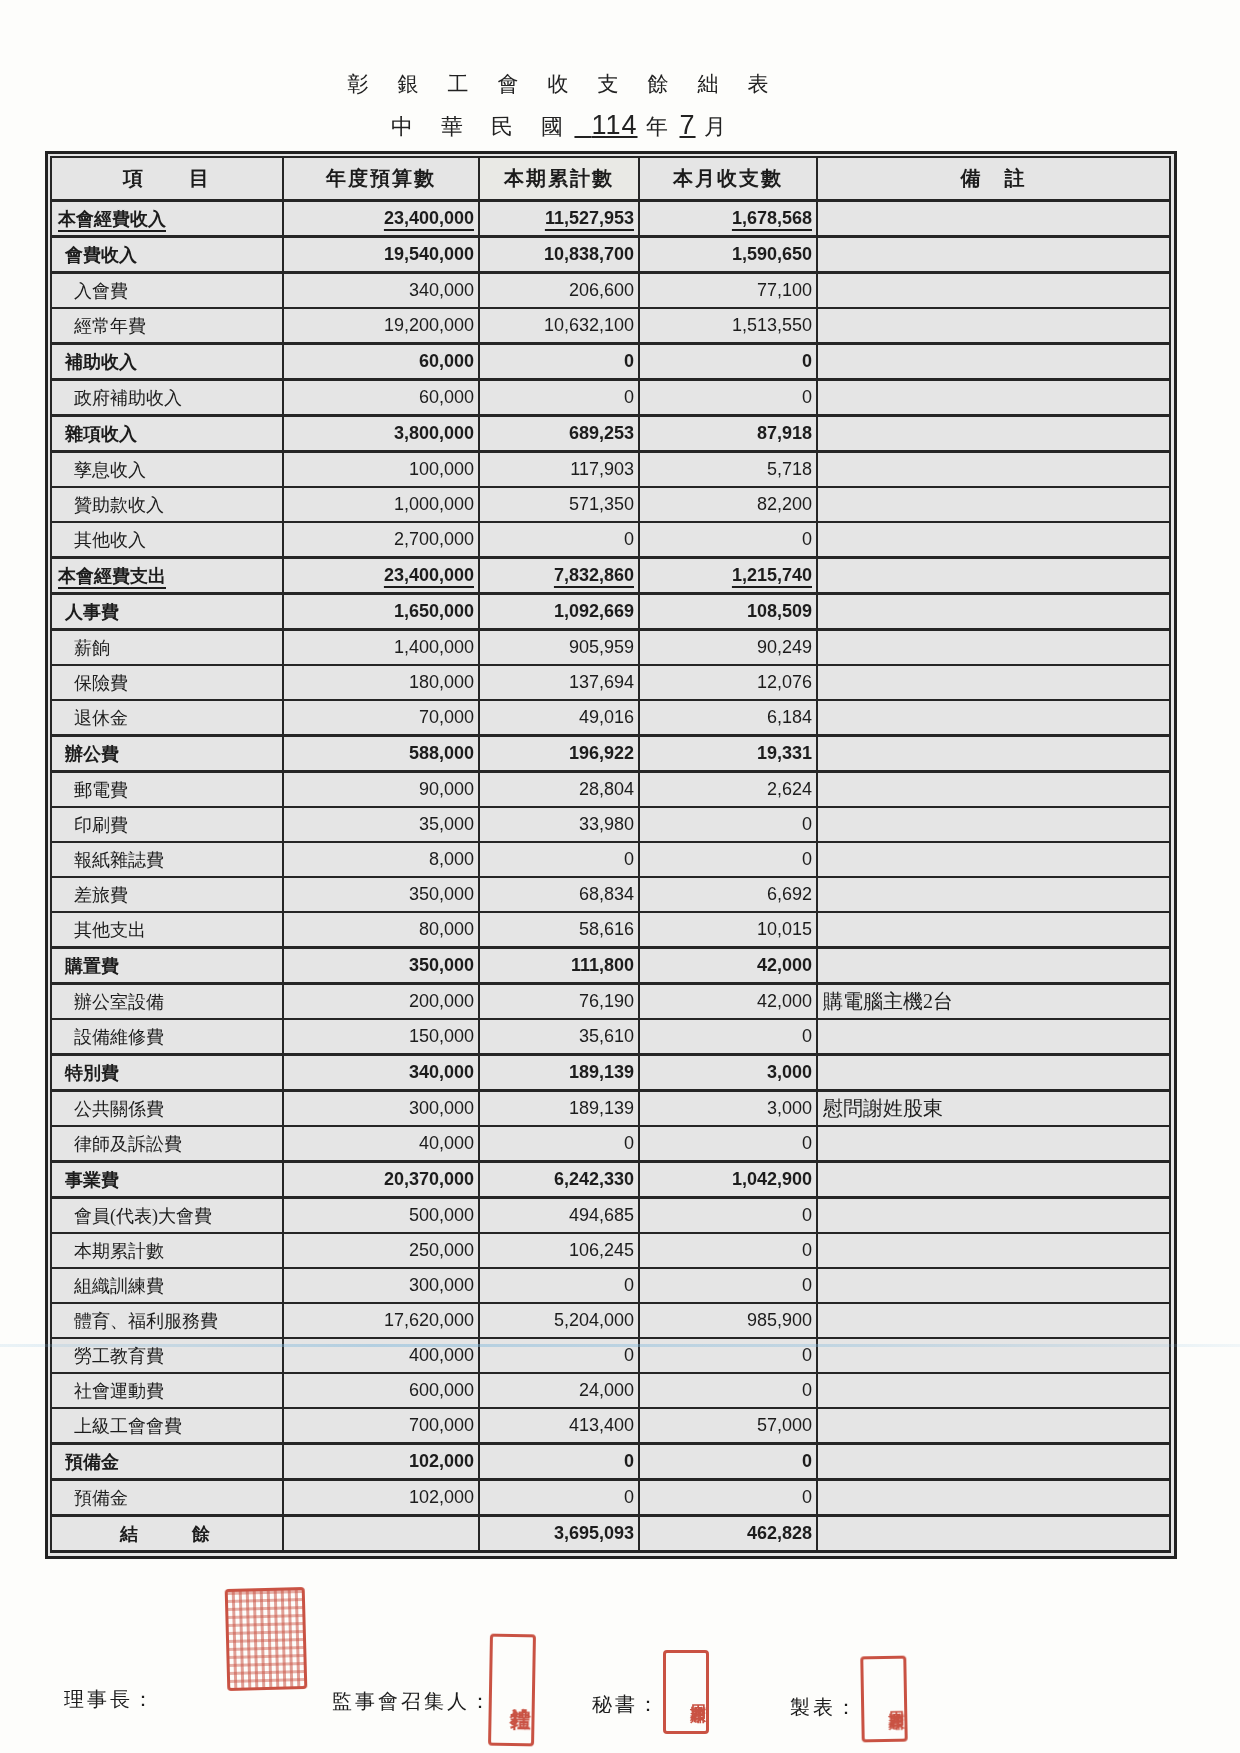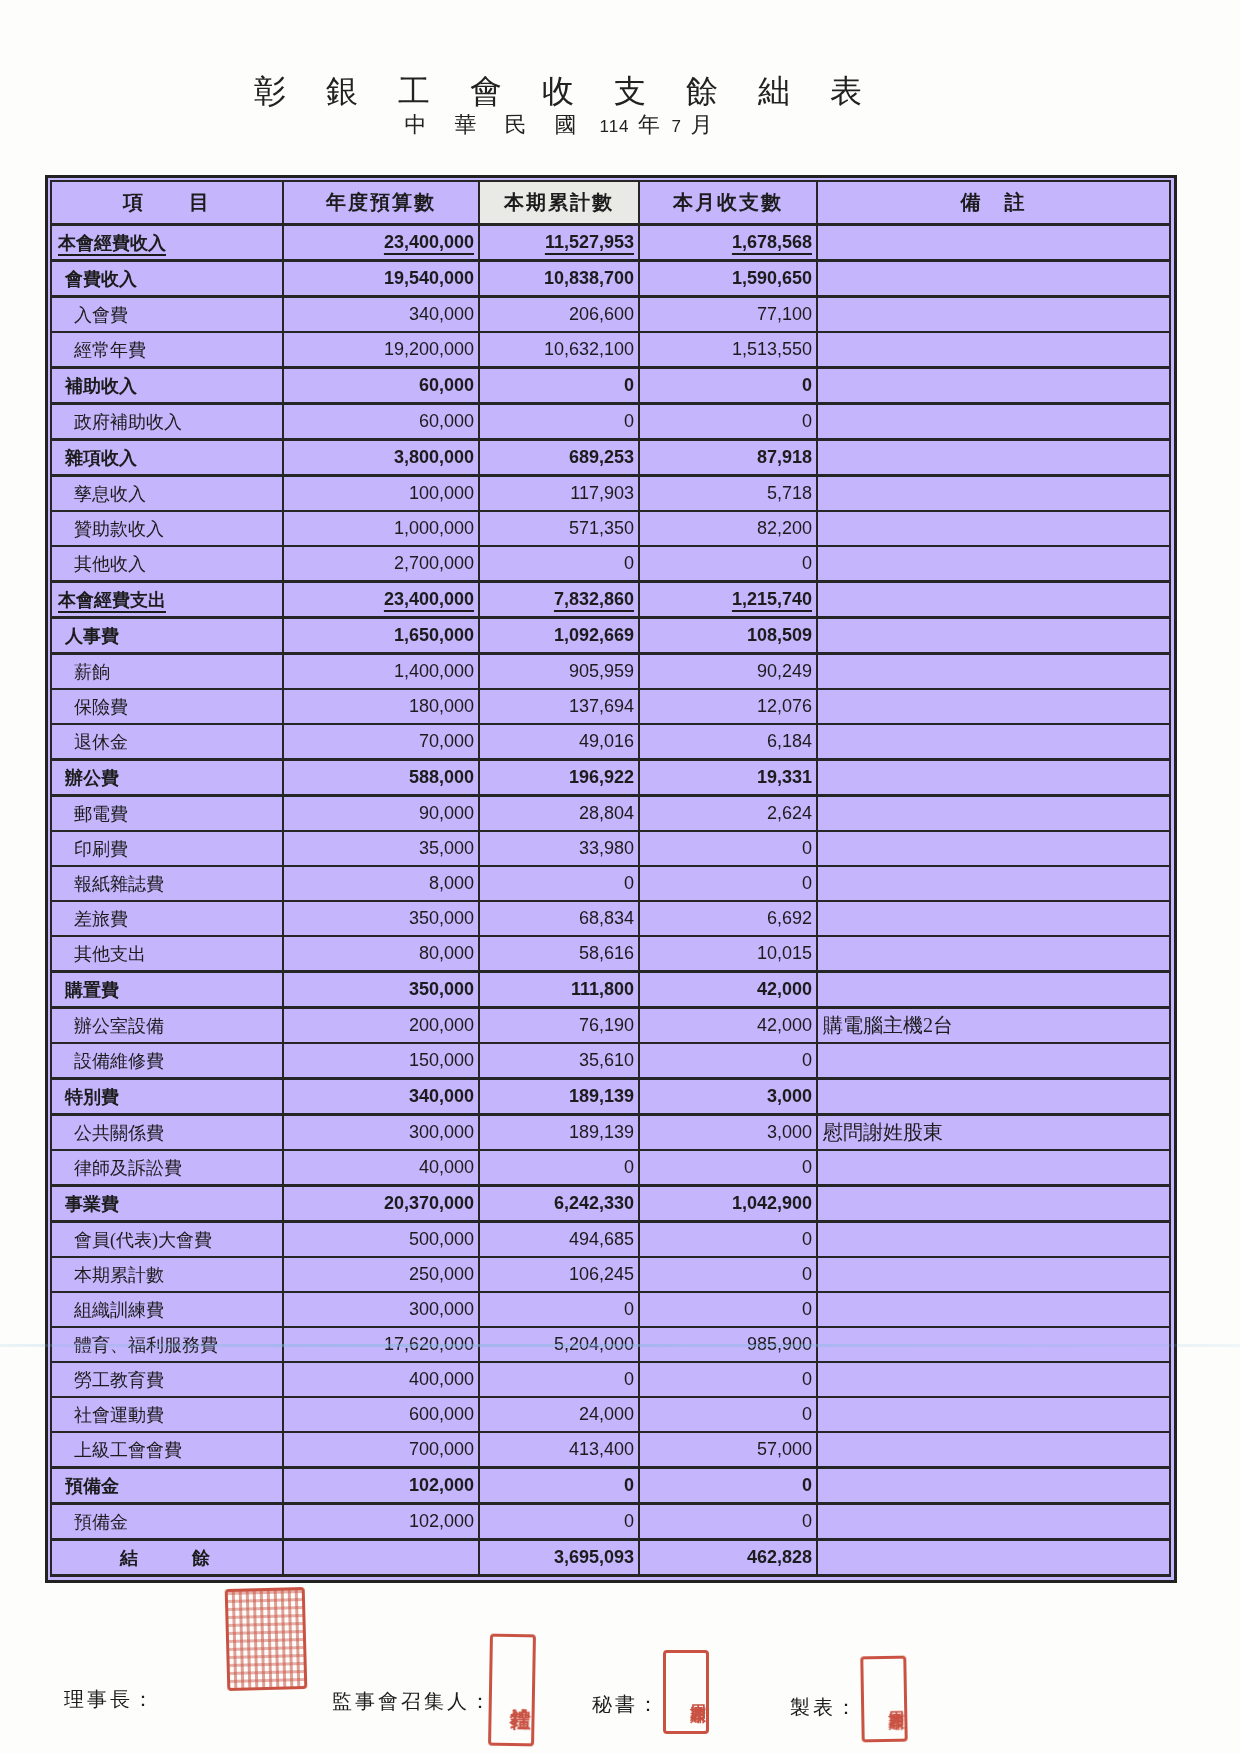--- a/index.html
+++ b/index.html
@@ -7,38 +7,37 @@
     position:relative;
     width:1240px;height:1753px;
     background:#fdfdfb;
     font-family:"Liberation Serif", serif;
     color:#1c1c1c;
     overflow:hidden;
   }
   
   .title1{
     position:absolute;top:70px;left:0;width:1120px;
-    text-align:center;font-size:32px;letter-spacing:4px;color:#222;
+    text-align:center;font-size:21px;letter-spacing:4px;color:#222;
   }
   .title2{
     position:absolute;top:110px;left:0;width:1120px;
     text-align:center;font-size:22px;letter-spacing:3px;color:#222;
   }
   .title2 .num{
     font-family:"Liberation Sans", sans-serif;
-    font-size:17px;letter-spacing:1px;
+    font-size:27px;letter-spacing:1px;text-decoration:underline;
   }
   
   .tbl-wrap{
     position:absolute;left:45px;top:151px;width:1132px;
     border:3px solid #222;
     padding:2px 3px 3px 2px;
     box-sizing:border-box;
-    background:#c4b5fd;
-    margin-top:24px;
+    background:#e5e5e5;
   }
   table{border-collapse:collapse;width:100%;table-layout:fixed;}
   col.c1{width:232px}col.c2{width:196px}col.c3{width:160px}col.c4{width:178px}col.c5{width:auto}
   th,td{
     border:2px solid #262626;
     padding:0 4px;
     height:33px;
     font-size:18px;
     overflow:hidden;white-space:nowrap;
     background:transparent;

